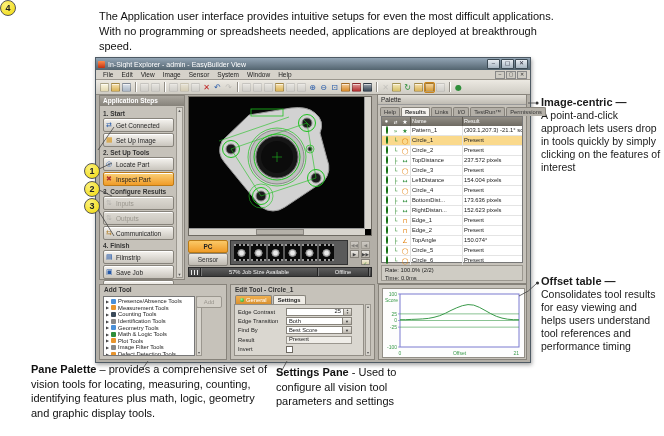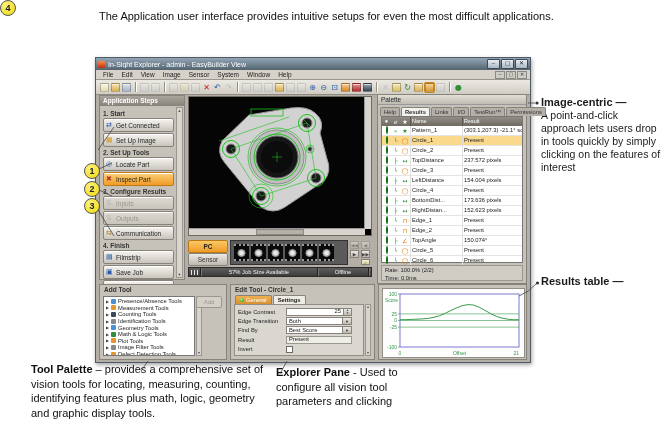--- a/index.html
+++ b/index.html
@@ -167,39 +167,41 @@
   #chartpane{left:282px;top:226px;width:149px;height:76px;padding:3px;box-sizing:border-box;}
   #chartpane svg{background:#fff;border:1px solid #928e86;display:block;}
 </style>
 </head>
 <body>
 
 <div class="page">
 
   <div class="intro">
     <div>The Application user interface provides intuitive setups for even the most difficult applications.</div>
+    <div>With no programming or spreadsheets needed, applications are deployed at breakthrough speed.</div>
   </div>
 
   <div class="badge">1</div>
   <div class="badge">2</div>
   <div class="badge">3</div>
   <div class="badge">4</div>
 
   <div class="note-right" id="note-image-centric">
     <b>Image-centric —</b>
     <div>A point-and-click approach lets users drop in tools quickly by simply clicking on the features of interest</div>
   </div>
   <div class="note-right" id="note-results-table">
-    <b>Results table —</b>
+    <b>Offset table —</b>
+    <div>Consolidates tool results for easy viewing and helps users understand tool references and performance timing</div>
   </div>
   <div class="note-bottom" id="note-tool-palette">
-    <b>Tool Palette</b><span> – provides a comprehensive set of vision tools for locating, measuring, counting, identifying features plus math, logic, geometry and graphic display tools.</span>
+    <b>Pane Palette</b><span> – provides a comprehensive set of vision tools for locating, measuring, counting, identifying features plus math, logic, geometry and graphic display tools.</span>
   </div>
   <div class="note-bottom" id="note-settings-pane">
-    <b>Explorer Pane</b><span> - Used to configure all vision tool parameters and clicking</span>
+    <b>Settings Pane</b><span> - Used to configure all vision tool parameters and settings</span>
   </div>
 
   <div class="window">
     <div class="titlebar">
       <span class="appicon"></span>
       <span class="title">In-Sight Explorer - admin - EasyBuilder View</span>
       <span class="wb min"></span>
       <span class="wb max"></span>
       <span class="wb close"></span>
     </div>

